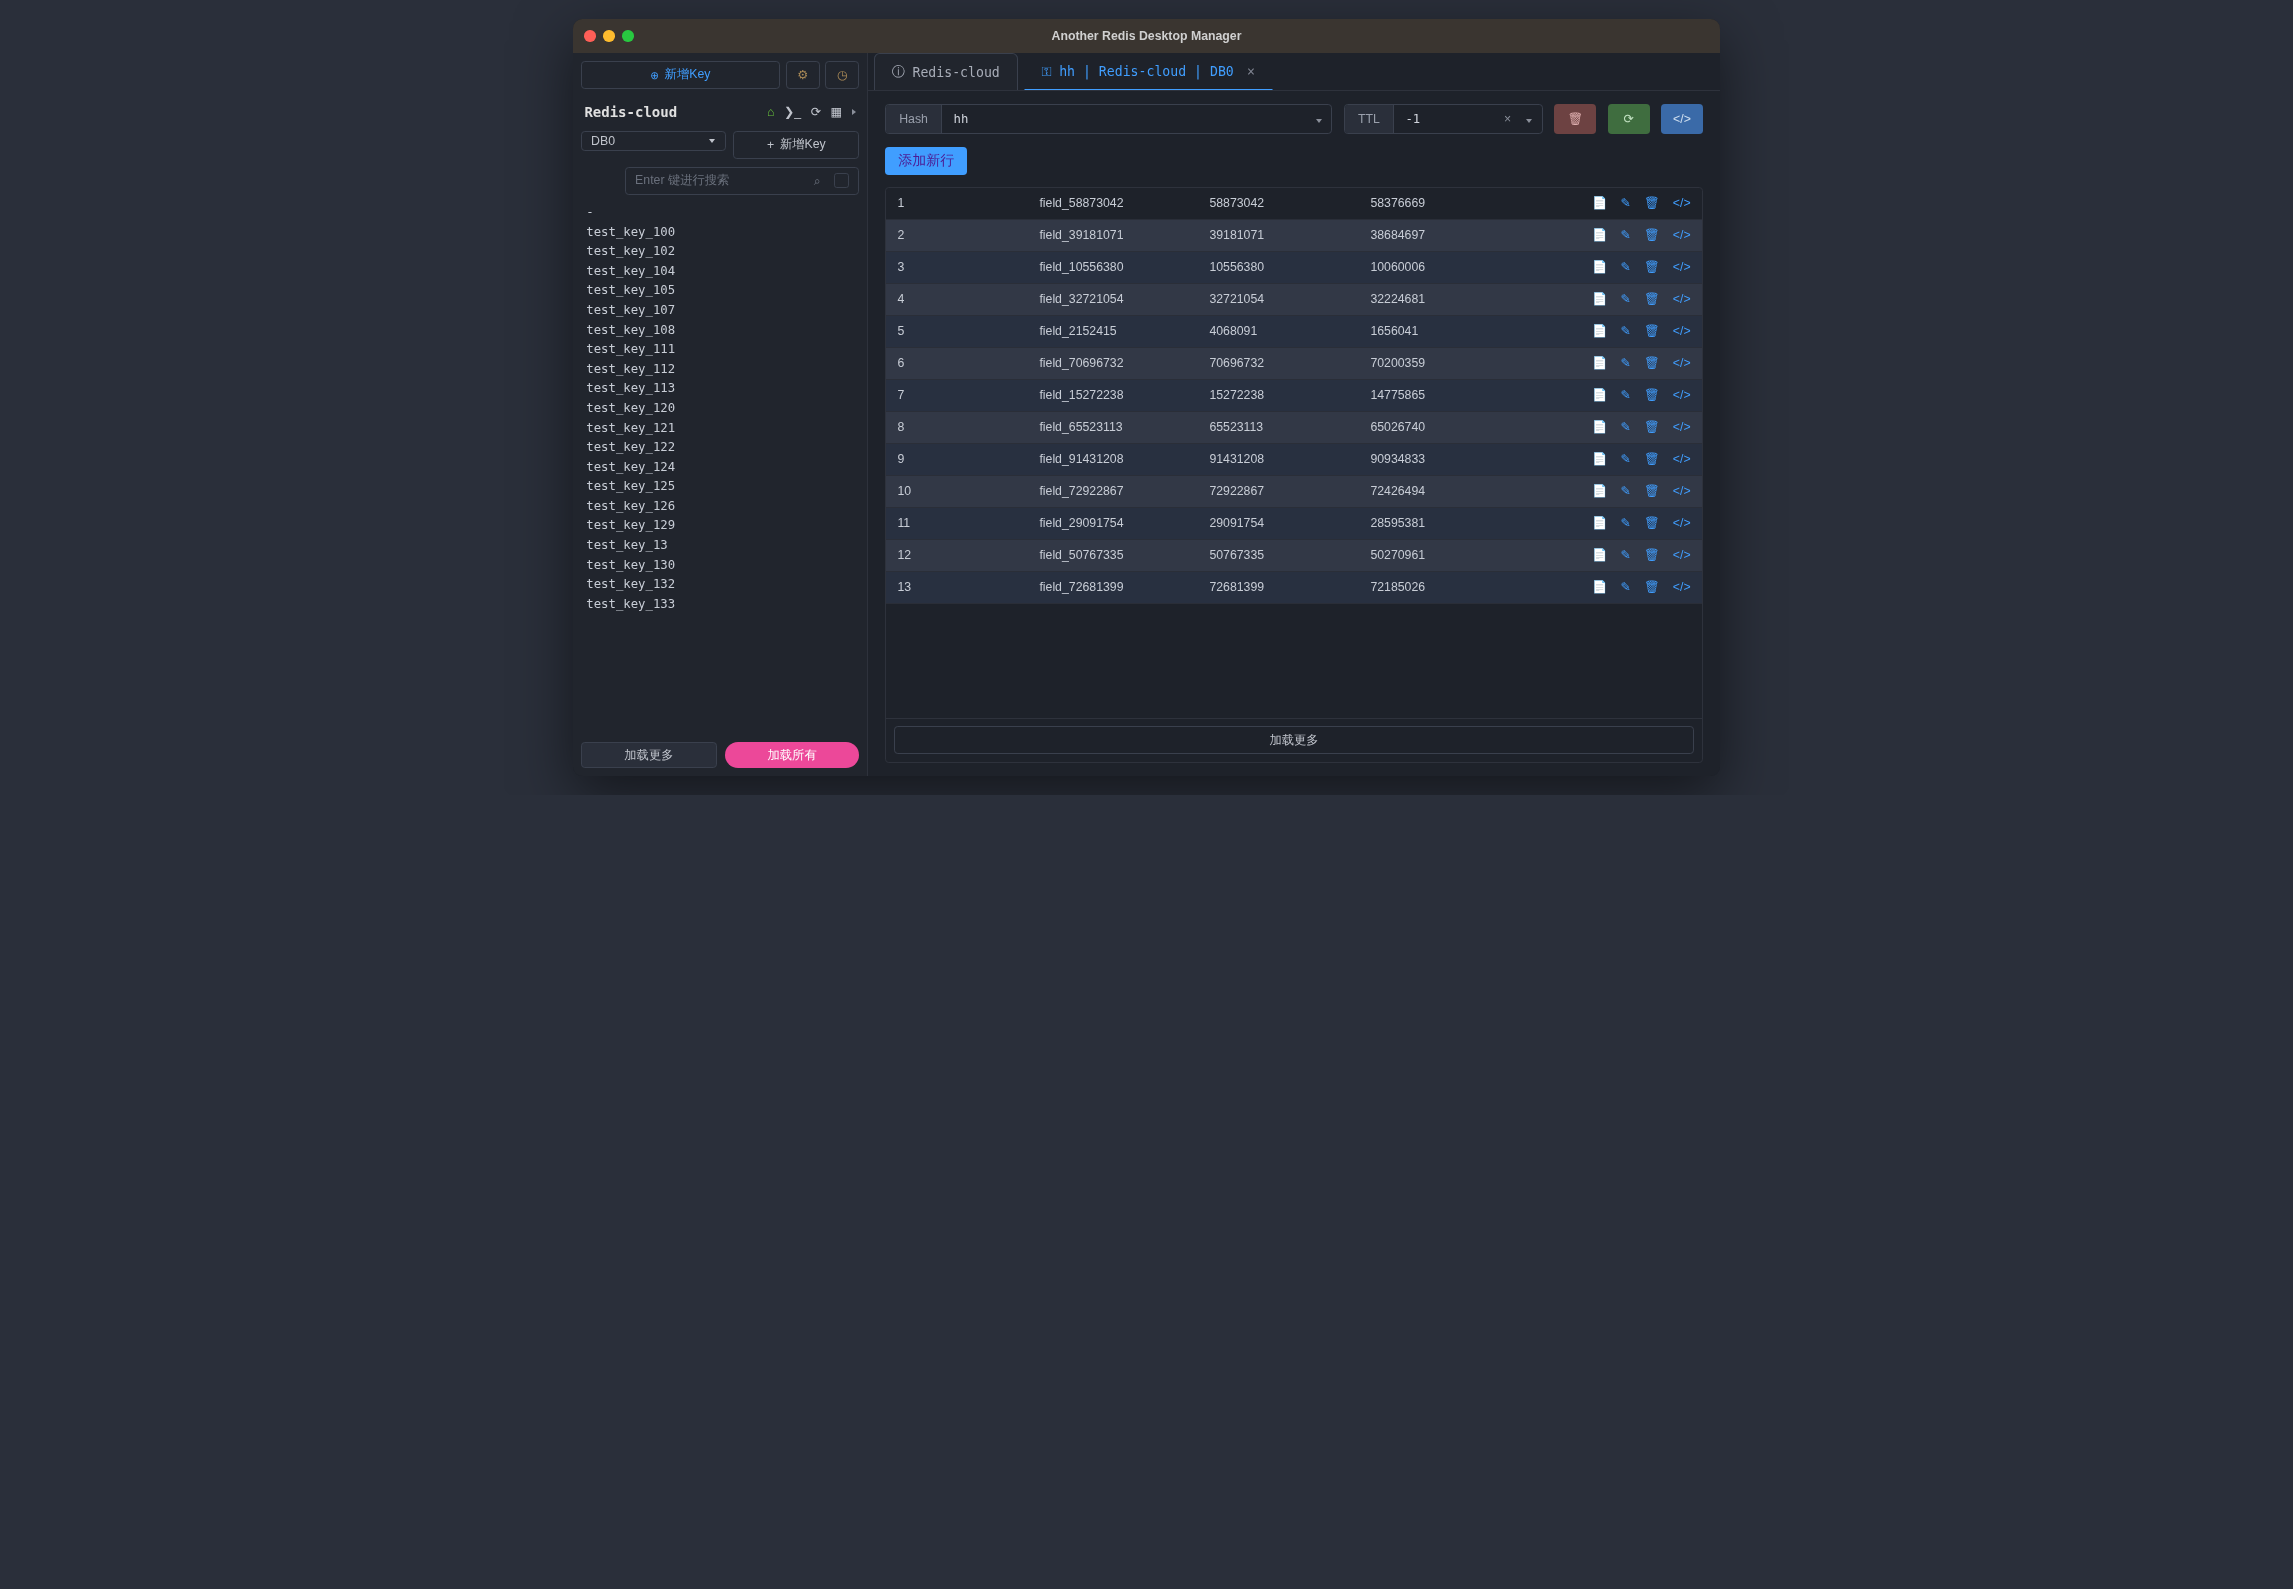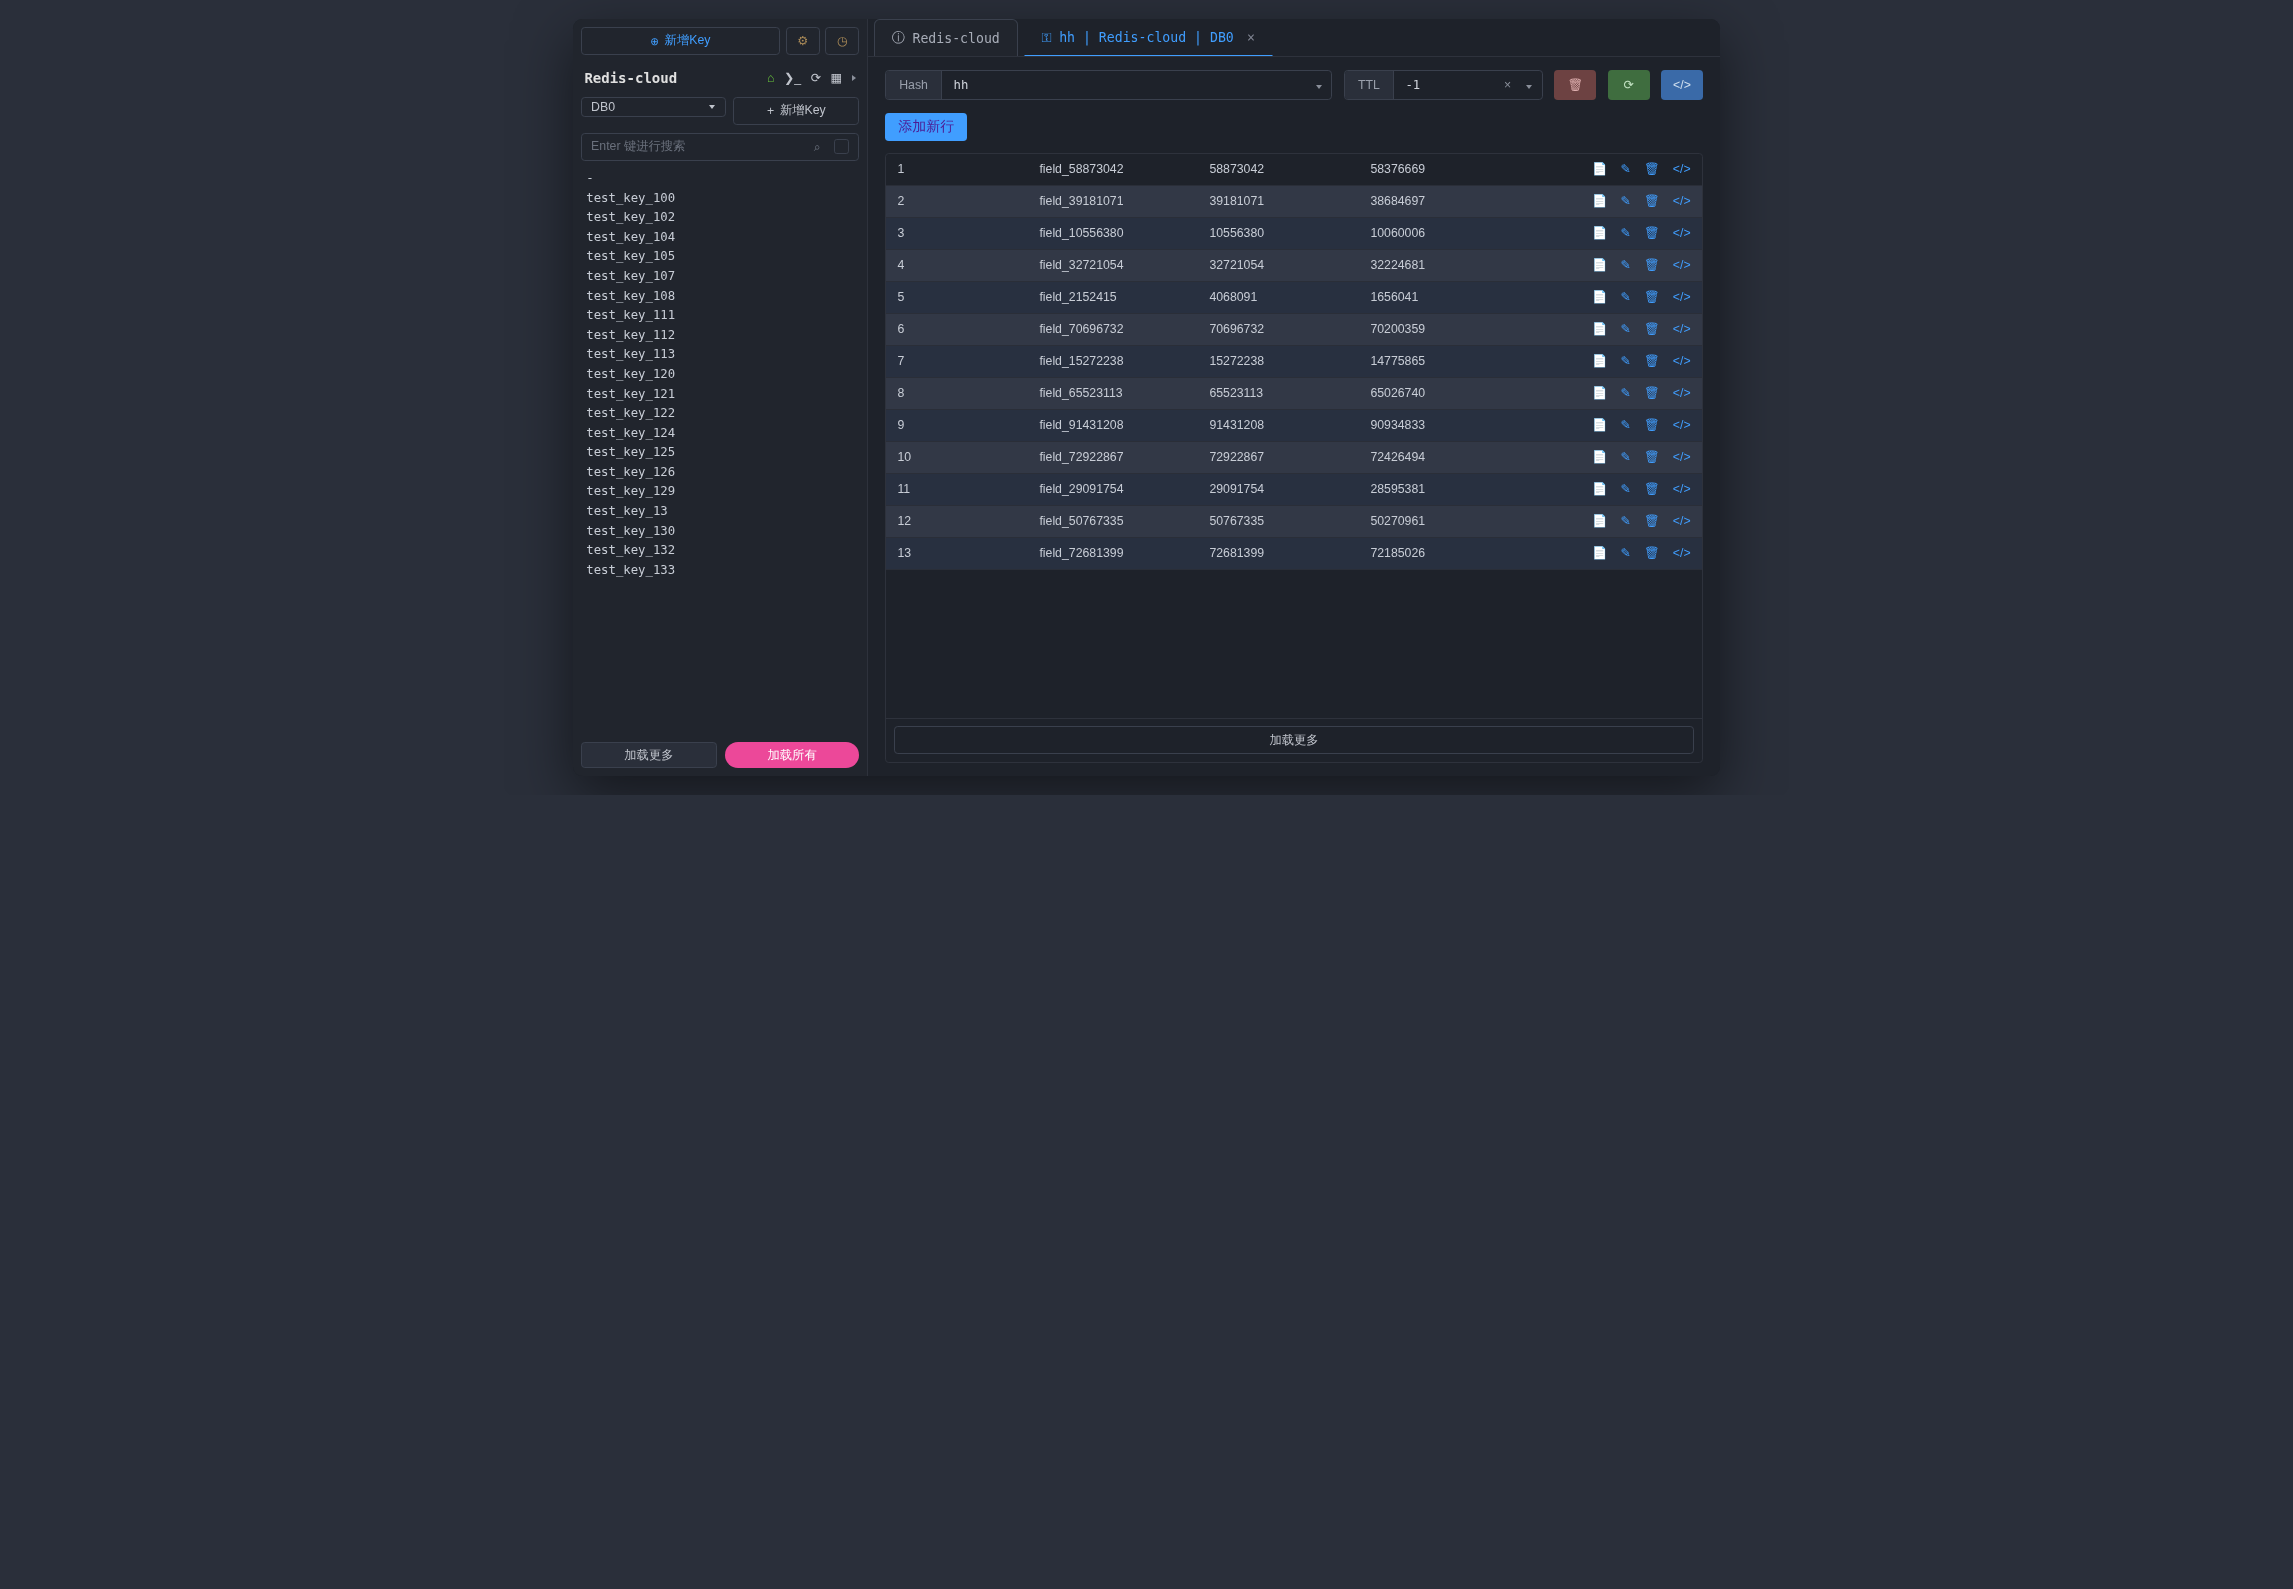--- a/index.html
+++ b/index.html
@@ -23,21 +23,21 @@
 .btn-sq { width: 34px; color: #aa8a57; }
 
 .conn-row { display: flex; align-items: center; margin-top: 15px; margin-bottom: 7.6px; padding: 0 3.8px; }
 .conn-name { font-family: ui-monospace, Menlo, monospace; font-size: 14px; color: #e0e0e0; font-weight: 600; }
 .conn-icons { margin-left: auto; display: flex; gap: 9.5px; align-items: center; color: #c0c4cc; }
 
 .db-row { display: flex; gap: 7.6px; margin-top: 3.8px; }
 .select { flex: 1; border: 0.9px solid #3a404d; border-radius: 3.8px; height: 20px; display: flex; align-items: center; padding: 0 9.5px; justify-content: space-between; cursor: pointer; }
 .btn-newkey { flex: 1; border: 0.9px solid #3a404d; border-radius: 3.8px; height: 28px; display: flex; align-items: center; justify-content: center; cursor: pointer; gap: 5.7px; }
 
-.search-row { display: flex; gap: 7.6px; margin-top: 7.6px; }
+.search-row { display: flex; gap: 7.6px; margin-top: 7.6px; margin-left: 44px; }
 .search-input { flex: 1; border: 0.9px solid #3a404d; border-radius: 3.8px; height: 28px; display: flex; align-items: center; padding: 0 9.5px; color: #6a707c; }
 .search-input .srch-ic { margin-left: auto; }
 .exact-box { width: 15px; height: 15px; border: 0.9px solid #3a404d; border-radius: 2.8px; margin-left: 5.7px; }
 
 .key-list { flex: 1; overflow: auto; margin-top: 7.6px; font-family: ui-monospace, Menlo, monospace; font-size: 12.3px; }
 .key-item { padding: 2.8px 5.7px; color: #c8cdd6; cursor: pointer; white-space: nowrap; }
 
 .sidebar-bottom { display: flex; gap: 7.6px; margin-top: 5.7px; }
 .btn-load-more { flex: 1; background: #2a2f3a; border: 0.9px solid #3a404d; border-radius: 3.8px; height: 26.5px; display: flex; align-items: center; justify-content: center; cursor: pointer; }
 .btn-load-all { flex: 1; background: #ec4899; border: none; border-radius: 13px; height: 26.5px; display: flex; align-items: center; justify-content: center; cursor: pointer; color: #fff; }
@@ -87,20 +87,28 @@
 
 .table-footer { padding: 7.6px; border-top: 0.9px solid #2e323c; }
 .footer-load { border: 0.9px solid #3a404d; border-radius: 3.8px; height: 28px; display: flex; align-items: center; justify-content: center; cursor: pointer; }
 .chevron-down { display: inline-block; width: 0; height: 0; border-left: 3.8px solid transparent; border-right: 3.8px solid transparent; border-top: 4.7px solid currentColor; }
 .caret-right { display: inline-block; width: 0; height: 0; border-top: 3.8px solid transparent; border-bottom: 3.8px solid transparent; border-left: 4.7px solid currentColor; }
 </style>
 </head>
 <body>
 
 <div class="window">
+  <div class="titlebar">
+    <div class="traffic-lights">
+      <div class="tl red"></div>
+      <div class="tl yellow"></div>
+      <div class="tl green"></div>
+    </div>
+    <div class="titlebar-title">Another Redis Desktop Manager</div>
+  </div>
 
   <div class="body">
     <div class="sidebar">
       <div class="sidebar-top">
         <button class="btn btn-main">
           <span class="plus-icon">⊕</span>
           <span>新增Key</span>
         </button>
         <button class="btn btn-sq">
           <span>⚙</span>

